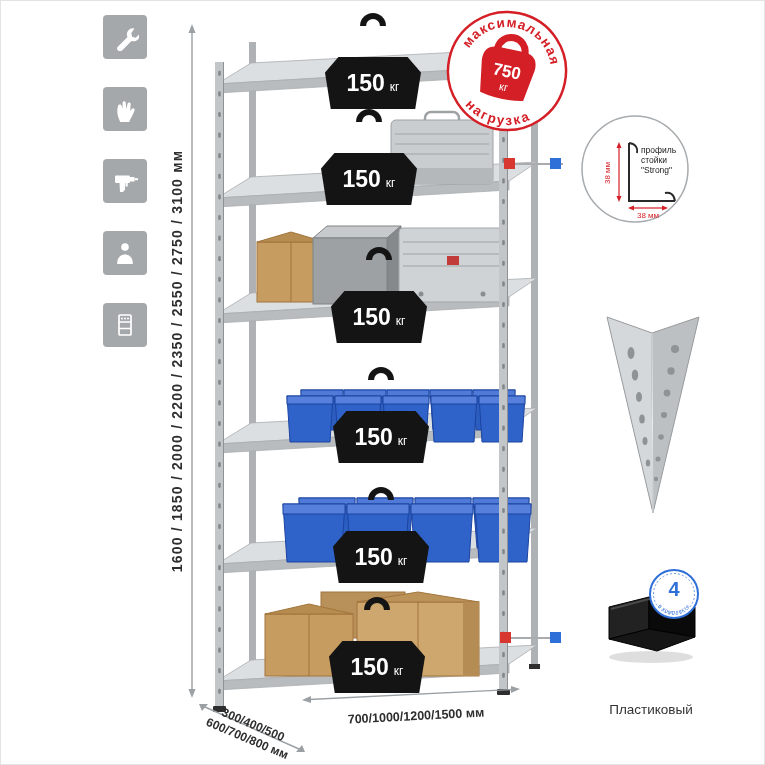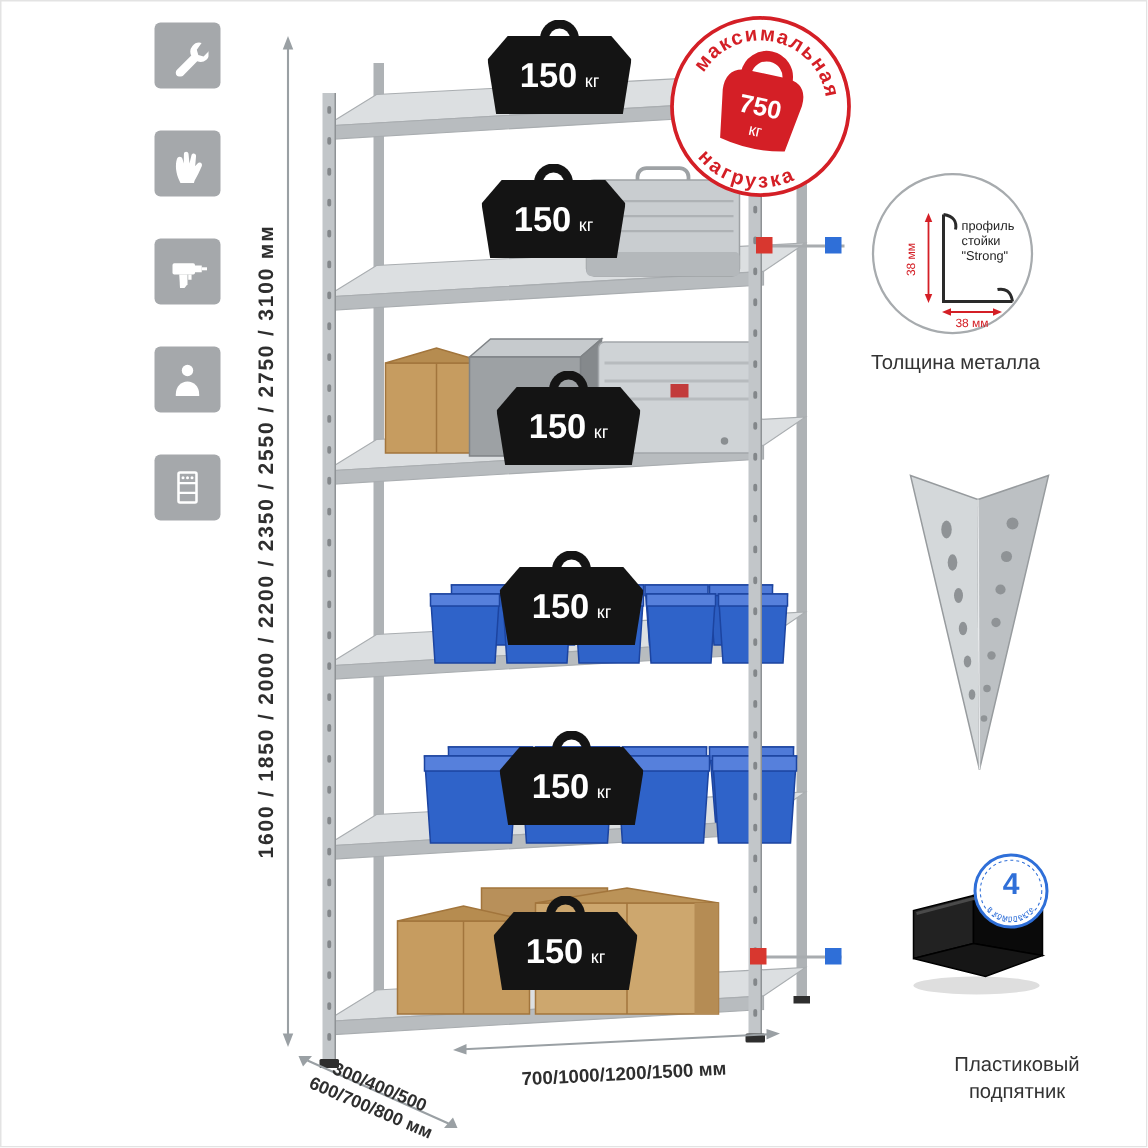--- a/index.html
+++ b/index.html
@@ -15,21 +15,21 @@
   
   .dim-text{color:#2e2e2e;font-weight:bold;}
   .h-dim{position:absolute;left:176px;top:360px;transform:translate(-50%,-50%) rotate(-90deg);
          white-space:nowrap;font-size:14px;letter-spacing:1.2px;}
   .w-dim{position:absolute;left:310px;top:708px;width:210px;text-align:center;font-size:12.5px;
          transform:rotate(-3deg);}
   .d-dim{position:absolute;left:183px;top:716px;width:132px;text-align:center;font-size:12px;
          transform:rotate(23deg);line-height:1.25;}
 
   
-  .weight{position:absolute;width:96px;display:flex;flex-direction:column;align-items:center;}
+  .weight{position:absolute;width:96px;display:flex;flex-direction:column;align-items:center;gap:33px;}
   .w-handle{width:26px;height:13px;border:6px solid #141414;border-bottom:none;
             border-radius:14px 14px 0 0;box-sizing:border-box;}
   .w-body{width:96px;height:52px;background:#141414;margin-top:-2px;
           clip-path:polygon(6% 100%,0 30%,14% 0,86% 0,100% 30%,94% 100%);
           display:flex;align-items:center;justify-content:center;gap:5px;}
   .w-val{color:#fff;font-size:23px;font-weight:bold;}
   .w-unit{color:#fff;font-size:12px;margin-top:7px;}
 
   
   .conn-line{position:absolute;height:2px;background:#a8acaf;}
@@ -347,21 +347,20 @@
       <polygon points="89,95 83,92.5 83,97.5" fill="#d41f26"></polygon>
       <text x="69" y="105" font-size="8" fill="#d41f26" text-anchor="middle">38 мм</text>
     </g>
     <g font-size="8.5" fill="#222">
       <text x="62" y="40">профиль</text>
       <text x="62" y="50">стойки</text>
       <text x="62" y="60">"Strong"</text>
     </g>
   </svg>
   <div class="caption" style="left:566px;top:232px;width:140px">
-    <div>Толщина металла</div>
   </div>
 
   <svg style="position:absolute;left:594px;top:304px" width="116" height="222" viewBox="0 0 116 222">
     <polygon points="12,12 57,28 58,208" fill="#d4d8da" stroke="#979b9e" stroke-width="1"></polygon>
     <polygon points="57,28 104,12 58,208" fill="#bcc0c3" stroke="#979b9e" stroke-width="1"></polygon>
     <line x1="57" y1="28" x2="58" y2="208" stroke="#e8eaec" stroke-width="1"></line>
     <g fill="#8f9396">
       <ellipse cx="36" cy="48" rx="3.5" ry="6"></ellipse>
       <ellipse cx="40" cy="70" rx="3.2" ry="5.5"></ellipse>
       <ellipse cx="44" cy="92" rx="3" ry="5"></ellipse>
@@ -389,23 +388,22 @@
     <defs>
         <path id="badgeArc" d="M 7,27 A 20,20 0 0 0 47,27"></path>
       </defs>
     <circle cx="27" cy="27" r="24" fill="#fff" stroke="#2f6fd8" stroke-width="2"></circle>
     <circle cx="27" cy="27" r="20.5" fill="none" stroke="#2f6fd8" stroke-width="0.7" stroke-dasharray="2 2"></circle>
     <text x="27" y="29" text-anchor="middle" font-size="20" font-weight="bold" fill="#2f6fd8">4</text>
     <text font-size="5.5" fill="#2f6fd8" letter-spacing="0.5">
       <textPath href="#badgeArc" startOffset="50%" text-anchor="middle">в комплекте</textPath>
     </text>
   </svg>
-  <div class="caption" style="left:602px;top:700px;width:150px">
+  <div class="caption" style="left:575px;top:700px;width:150px">
     <div>Пластиковый</div>
-    <div>подпятник</div>
   </div>
 
   <svg style="position:absolute;left:300px;top:684px" width="220" height="22" viewBox="0 0 220 22">
     <line x1="8" y1="14.5" x2="212" y2="4.5" stroke="#9aa0a4" stroke-width="1.4"></line>
     <polygon points="1,15 10,11 10,18" fill="#9aa0a4"></polygon>
     <polygon points="219,4 210,1 210,8" fill="#9aa0a4"></polygon>
   </svg>
   <div class="dim-text w-dim">700/1000/1200/1500 мм</div>
 
   <svg style="position:absolute;left:196px;top:698px" width="112" height="60" viewBox="0 0 112 60">

